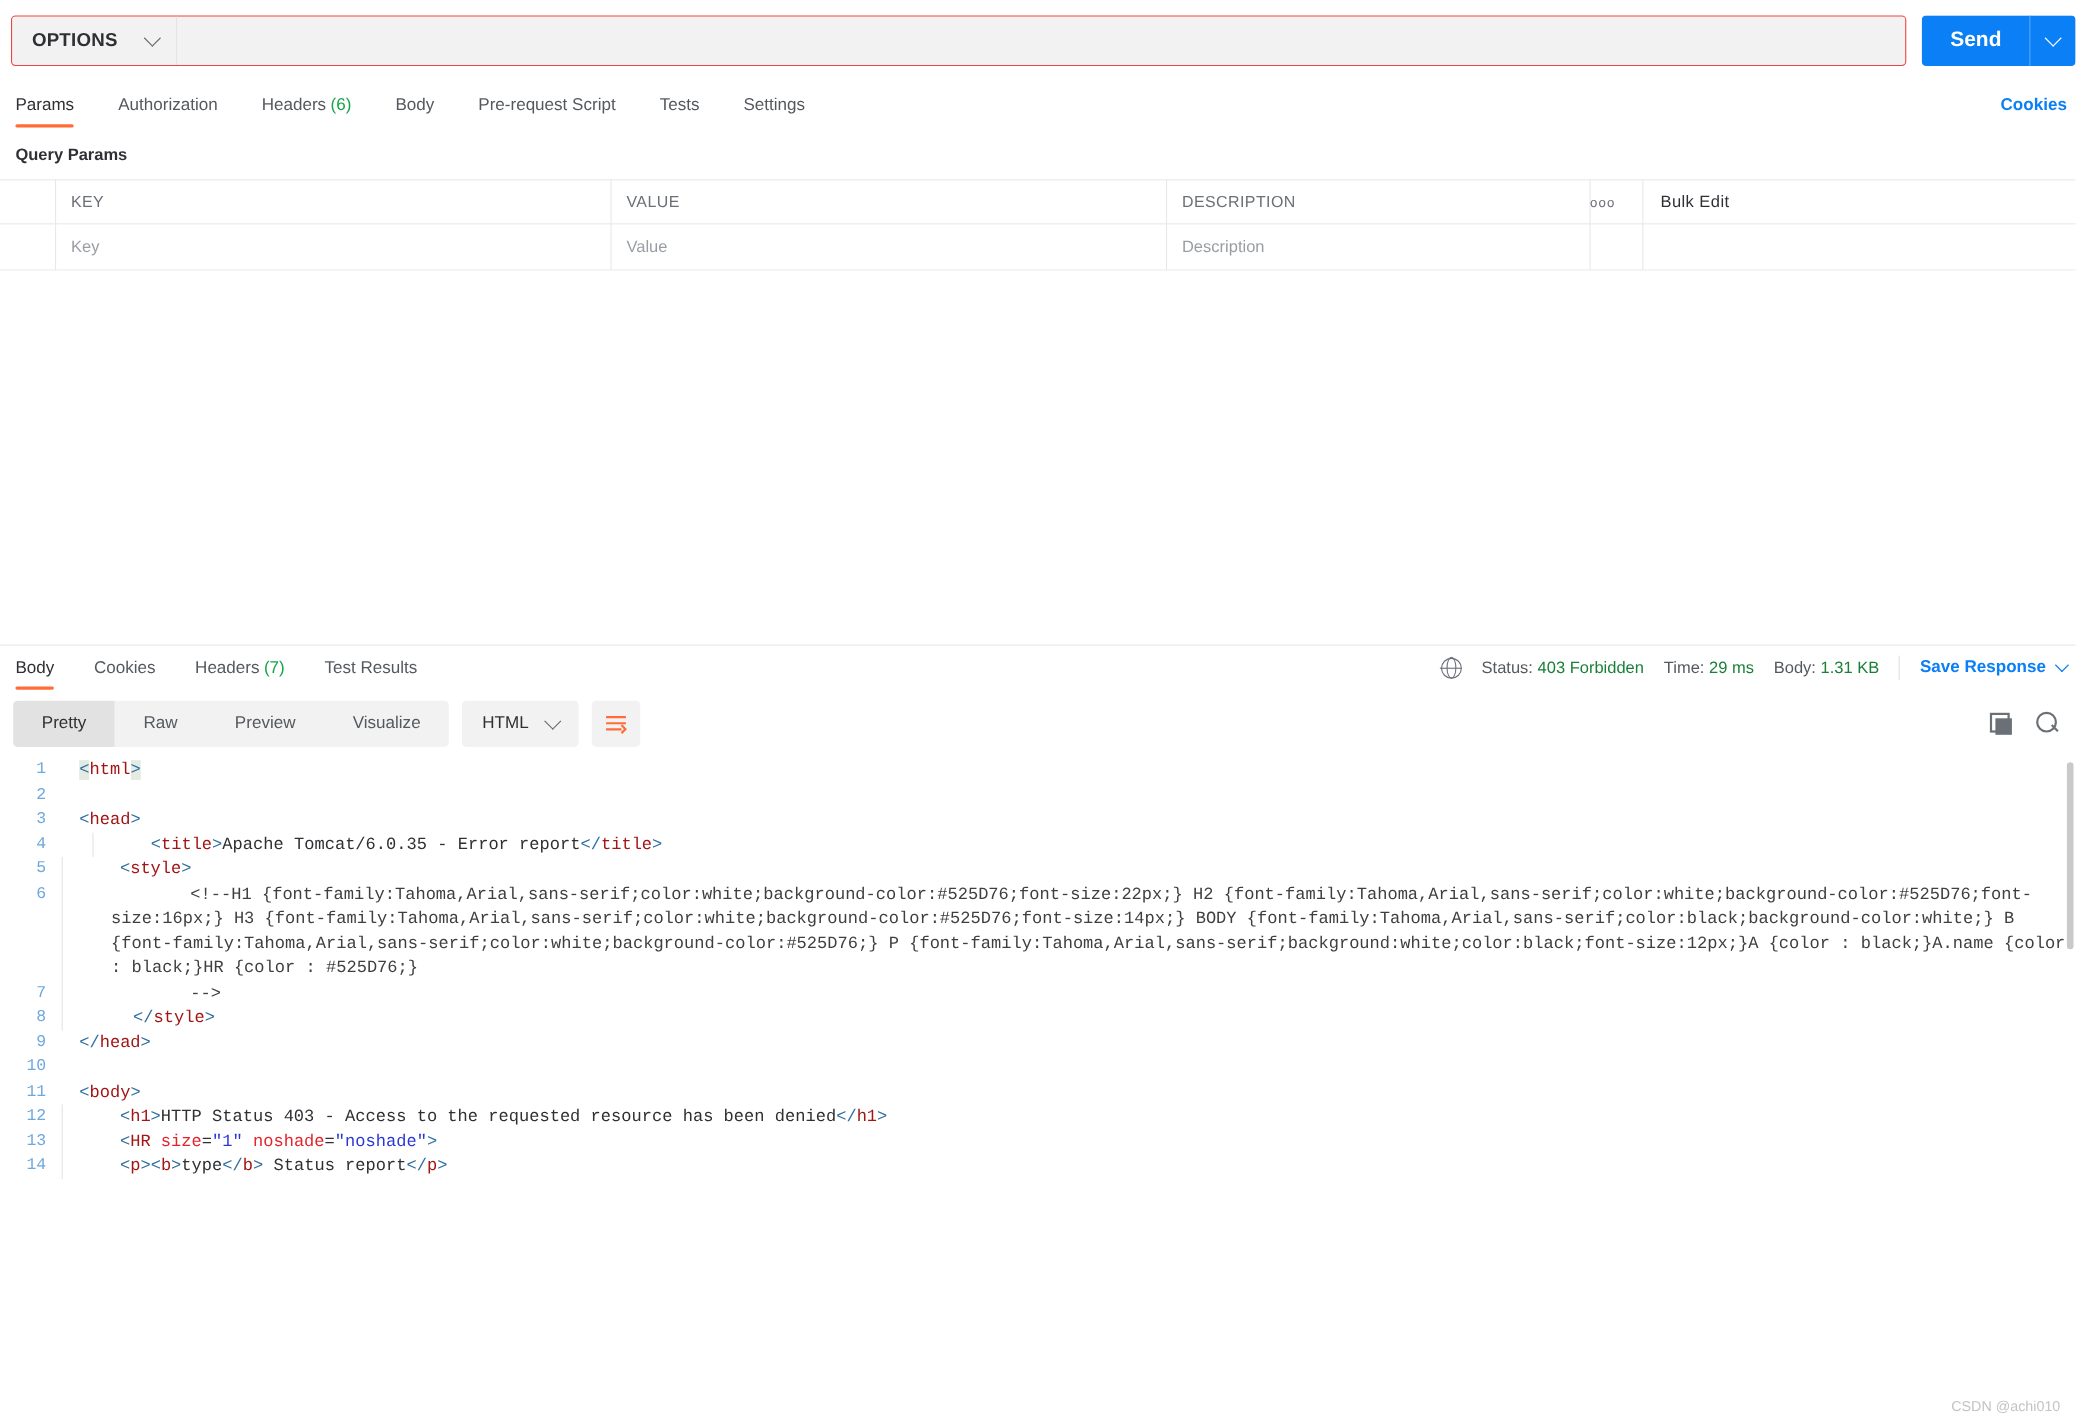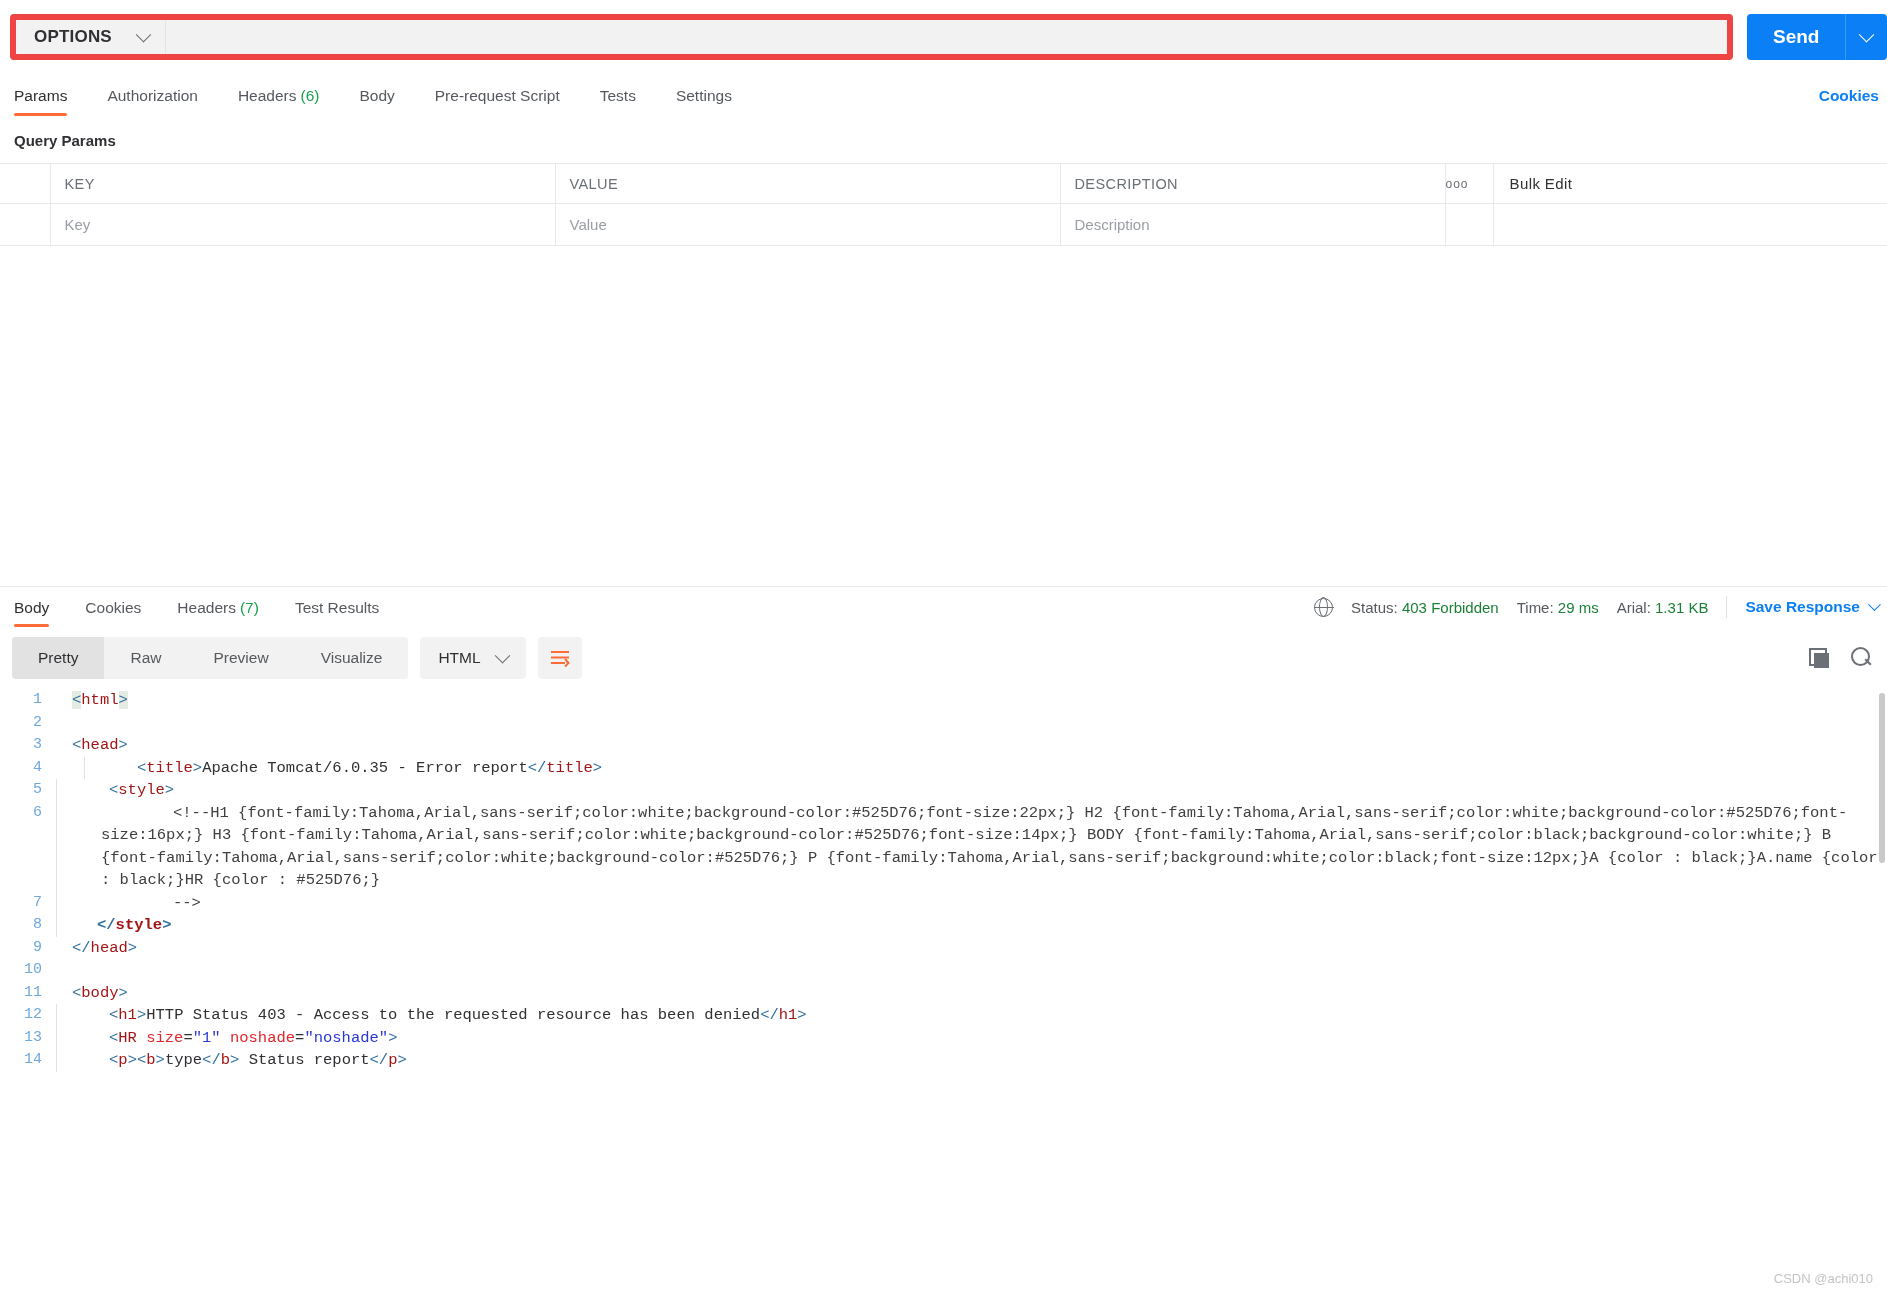--- a/index.html
+++ b/index.html
@@ -19,21 +19,21 @@
     display: flex;
     align-items: stretch;
     padding: 14px 0 14px 10px;
     height: 74px;
   }
   .method-url {
     flex: 1;
     display: flex;
     align-items: stretch;
     background: #f2f2f2;
-    border: 6px solid #ef4444;
+    border: 1px solid #ef4444;
     border-radius: 4px;
     overflow: hidden;
     height: 46px;
   }
   .method-select {
     display: flex;
     align-items: center;
     gap: 26px;
     padding: 0 16px 0 18px;
     border-right: 1px solid #e4e4e4;
@@ -466,21 +466,21 @@
     <span class="globe-icon"></span>
     <span>
       <span>Status:</span>
       <span class="meta-val">403 Forbidden</span>
     </span>
     <span>
       <span>Time:</span>
       <span class="meta-val">29 ms</span>
     </span>
     <span>
-      <span>Arial:</span>
+      <span>Body:</span>
       <span class="meta-val">1.31 KB</span>
     </span>
     <span class="meta-sep"></span>
     <span class="save-resp">
       <span>Save Response</span>
       <span class="chev"></span>
     </span>
   </div>
 </div>
 
@@ -534,21 +534,21 @@
     <div class="code-line">
       <div class="ln">6</div>
       <div class="lcode guide" style="padding-left: 44px; text-indent: 72px;"><span class="tk-cmt">&lt;!--H1 {font-family:Tahoma,Arial,sans-serif;color:white;background-color:#525D76;font-size:22px;} H2 {font-family:Tahoma,Arial,sans-serif;color:white;background-color:#525D76;font-size:16px;} H3 {font-family:Tahoma,Arial,sans-serif;color:white;background-color:#525D76;font-size:14px;} BODY {font-family:Tahoma,Arial,sans-serif;color:black;background-color:white;} B {font-family:Tahoma,Arial,sans-serif;color:white;background-color:#525D76;} P {font-family:Tahoma,Arial,sans-serif;background:white;color:black;font-size:12px;}A {color : black;}A.name {color : black;}HR {color : #525D76;}</span></div>
     </div>
     <div class="code-line">
       <div class="ln">7</div>
       <div class="lcode guide" style="padding-left: 44px; text-indent: 72px;"><span class="tk-cmt">--&gt;</span></div>
     </div>
     <div class="code-line">
       <div class="ln">8</div>
-      <div class="lcode guide" style="padding-left: 4px; text-indent: 36px; font-weight: bold;"><span class="tk-br">&lt;/</span><span class="tk-tag">style</span><span class="tk-br">&gt;</span></div>
+      <div class="lcode guide" style="padding-left: 28px; text-indent: 36px;"><span class="tk-br">&lt;/</span><span class="tk-tag">style</span><span class="tk-br">&gt;</span></div>
     </div>
     <div class="code-line">
       <div class="ln">9</div>
       <div class="lcode"><span class="tk-br">&lt;/</span><span class="tk-tag">head</span><span class="tk-br">&gt;</span></div>
     </div>
     <div class="code-line">
       <div class="ln">10</div>
       <div class="lcode">&nbsp;</div>
     </div>
     <div class="code-line">

